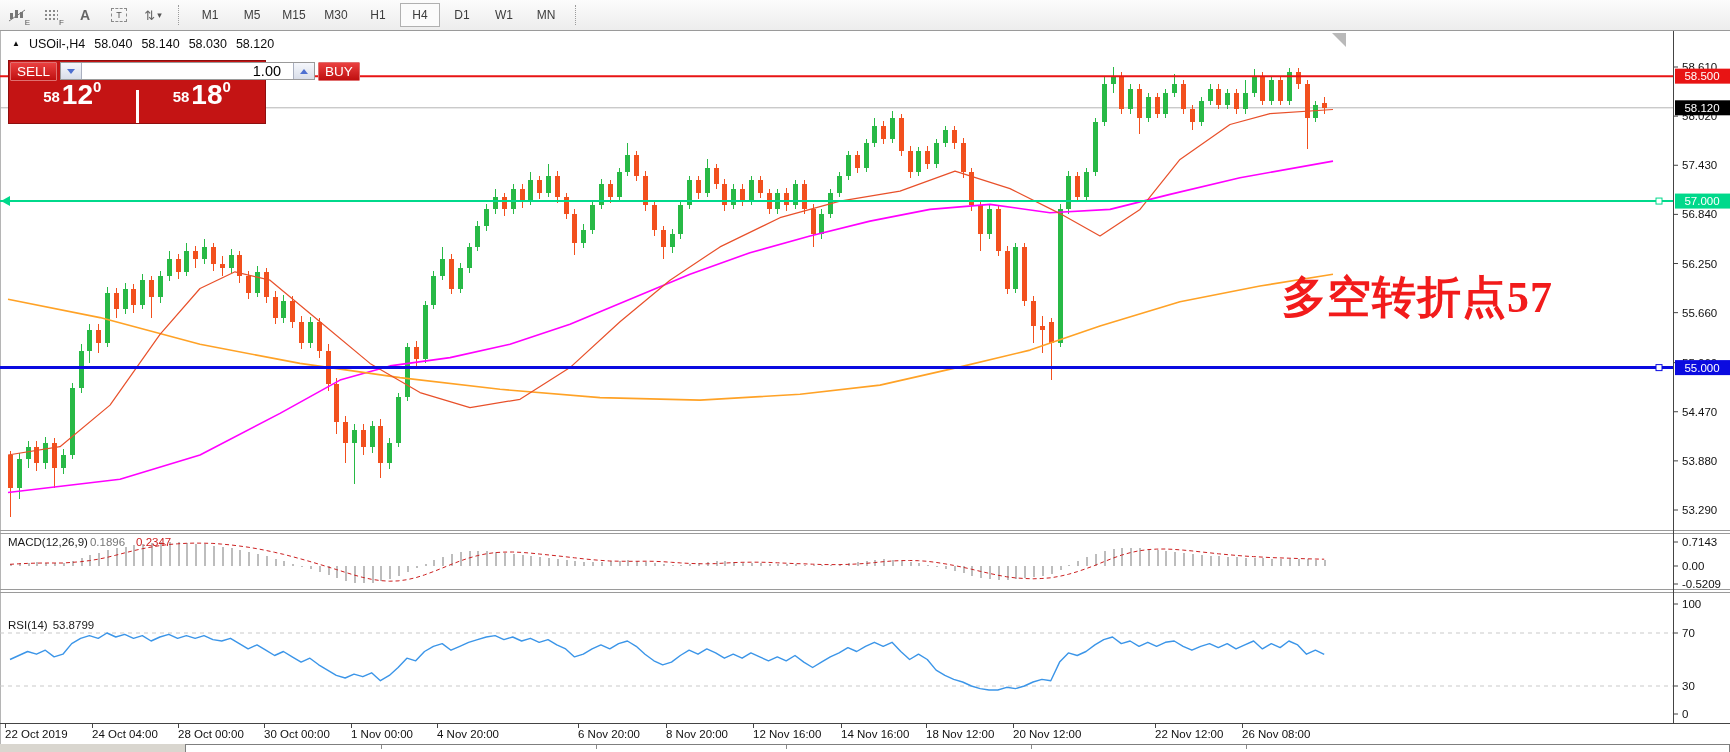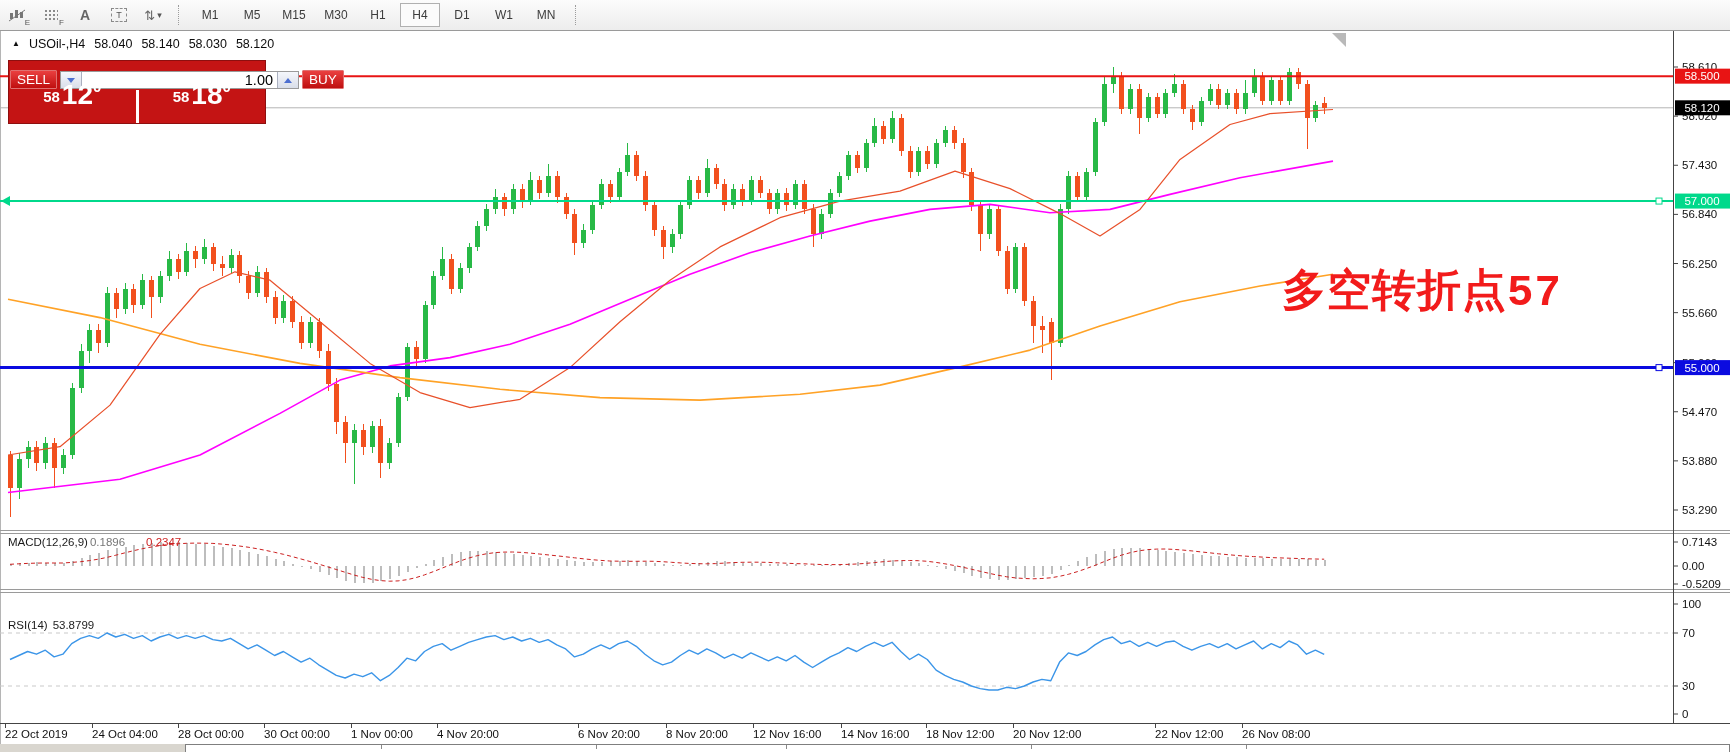--- a/index.html
+++ b/index.html
@@ -26,50 +26,50 @@
   .arr-glyph{font-size:13px;color:#666}
   .caret{font-size:9px;color:#555;margin-left:2px}
   
   .symbol-bar{position:absolute;left:12px;top:37px;z-index:3;font-size:12.5px;color:#0d0d0d;
               display:flex;align-items:center;gap:9px;white-space:nowrap}
   .symbol-bar .arrow{font-size:8px;position:relative;top:-1px}
   .symbol-bar b{font-weight:normal}
   
   .trade-panel{position:absolute;left:8px;top:60px;width:258px;height:64px;z-index:4;
                background:#c41414;border:1px solid #8d0f0f;box-sizing:border-box}
-  .tp-row1{display:flex;height:29px;align-items:flex-end}
+  .tp-row1{display:flex;height:29px;align-items:flex-start}
   .tp-sell,.tp-buy{width:76px;border:1px solid #e07070;border-radius:1px;margin:1px;
         background:linear-gradient(#ea4040,#bf0f0f);color:#fff;font-size:13.5px;
         font-family:"Liberation Sans",sans-serif;cursor:pointer}
   .tp-vol{flex:1;display:flex;margin:1px 2px;background:#fff;border:1px solid #9a9a9a}
   .tp-spin{width:21px;border:none;background:linear-gradient(#f5f7fc,#d9dee9);
            display:flex;align-items:center;justify-content:center;cursor:pointer;padding:0}
   .tp-spin.l{border-right:1px solid #aab0c0}.tp-spin.r{border-left:1px solid #aab0c0}
   .tri-up{width:0;height:0;border-left:4px solid transparent;border-right:4px solid transparent;
           border-bottom:5px solid #4d6fd0}
   .tri-dn{width:0;height:0;border-left:4px solid transparent;border-right:4px solid transparent;
           border-top:5px solid #4d6fd0}
-  .tp-input{flex:1;border:none;outline:none;text-align:right;font-size:14.5px;padding:0 4px;
+  .tp-input{flex:1;border:none;outline:none;text-align:right;font-size:14.5px;padding:0 12px;
             min-width:20px;font-family:"Liberation Sans",sans-serif}
   .tp-row2{display:flex;height:33px}
   .tp-price{flex:1;display:flex;align-items:flex-end;justify-content:center;color:#fff;
             padding-bottom:16px;cursor:pointer}
   .tp-gap{width:3px;background:#fff}
   .tp-small{font-size:15px;font-weight:bold;line-height:1;margin:0 2px 3px 0}
   .tp-big{font-size:28px;font-weight:bold;line-height:.82}
   .tp-sup{font-size:15px;font-weight:bold;line-height:1;position:relative;top:-13px}
   
-  .annotation{position:absolute;left:1282px;top:261px;z-index:2;white-space:nowrap;
+  .annotation{position:absolute;left:1282px;top:268px;z-index:2;white-space:nowrap;
               font-size:44px;font-weight:bold;color:#f21b1b;letter-spacing:1px;
-              font-family:Liberation Mono, monospace}
+              font-family:Liberation Serif, serif}
   .ind-label{position:absolute;left:8px;z-index:2;font-size:11.5px;color:#1a1a1a;white-space:nowrap}
   #macd-label{top:536px}
   #rsi-label{top:619px}
   .v-main{color:#777;margin-left:2px}
-  .v-sig{color:#c22;margin-left:21px}
+  .v-sig{color:#c22;margin-left:11px}
   .v-rsi{color:#222;margin-left:5px}
   
   #chart-svg{position:absolute;left:0;top:0;z-index:1;pointer-events:none}
   #chart-svg text{font-family:"Liberation Sans",sans-serif}
   
   .bottom-strip{position:absolute;left:0;top:744px;width:1730px;height:8px;background:#d9d6cf;z-index:3}
   .bs-win{position:absolute;left:185px;right:0;top:0;height:7px;background:#fff;
           border:1px solid #7f7f7f;border-bottom:none}
   .bs-tick{position:absolute;top:0;width:1px;height:4px;background:#8a8a8a}
 </style>

